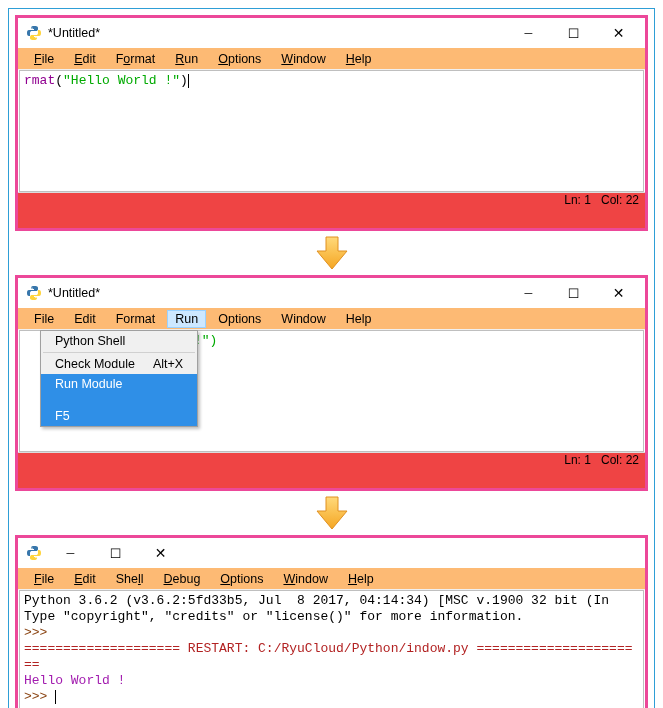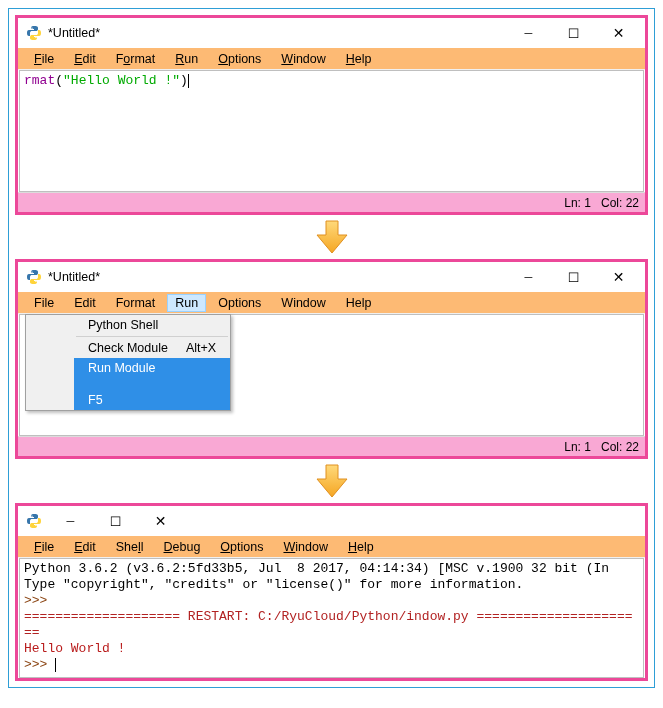--- a/index.html
+++ b/index.html
@@ -16,30 +16,30 @@
   .menubar { height:22px; display:flex; align-items:center; padding:0 8px; gap:4px; background:#fdba74; border-bottom:1px solid #f0f0f0; }
   .menu-item { padding:2px 8px; font-size:12.5px; color:#000; cursor:default; position:relative; }
   .menu-item .ul { text-decoration:underline; }
   .menu-item.open { background:#cde8ff; border:1px solid #99d1ff; padding:1px 7px; }
   .editor { background:#fff; padding:2px 4px 0 4px; font-family:"Courier New",monospace; font-size:13px; min-height:120px; position:relative; border:1px solid #bfbfbf; margin:0 1px; overflow:hidden; }
   .editor .line { white-space:pre; line-height:16px; }
   .tok-kw { color:#900090; }
   .tok-str { color:#00aa00; }
   .tok-plain { color:#000; }
   .cursor { display:inline-block; width:1px; height:14px; background:#000; vertical-align:text-bottom; margin-left:0; }
-  .statusbar { height:20px; background:#f9a8d4; border-top:1px solid #dcdcdc; display:flex; justify-content:flex-end; align-items:center; padding:0 6px; font-size:12px; color:#000; gap:10px; }
+  .statusbar { height:36px; background:#ef4444; border-top:1px solid #dcdcdc; display:flex; justify-content:flex-end; padding:0 6px; font-size:12px; color:#000; gap:10px; }
   .statusbar span { }
   .arrow-down { width:40px; height:40px; margin:2px auto 2px auto; display:block; }
-  .dropdown { position:absolute; left:7px; top:52px; background:#f0f0f0; border:1px solid #a0a0a0; box-shadow:2px 2px 3px rgba(0,0,0,0.25); z-index:10; font-size:12.5px;padding-left:48px; }
+  .dropdown { position:absolute; left:22px; top:52px; background:#f0f0f0; border:1px solid #a0a0a0; box-shadow:2px 2px 3px rgba(0,0,0,0.25); z-index:10; font-size:12.5px; }
   .dropdown .dditem { display:flex; justify-content:space-between; padding:3px 14px 3px 14px; gap:18px; min-width:155px; }
   .dropdown .sep { height:1px; background:#d0d0d0; margin:1px 2px; }
   .dropdown .dditem.hl { background:#2f8fe7; color:#fff;flex-direction:column; }
   .shell-line { white-space:pre; line-height:16px; color:#000; }
   .tok-brown { color:#8b4513; }
-  .tok-blue { color:#b91c1c; }
+  .tok-blue { color:#a21caf; }
   .tok-red { color:#b22222; }
 </style>
 </head>
 <body>
 
 <div class="wrapper">
 
 <div class="window">
   <div class="titlebar">
     <span class="icon-py">

